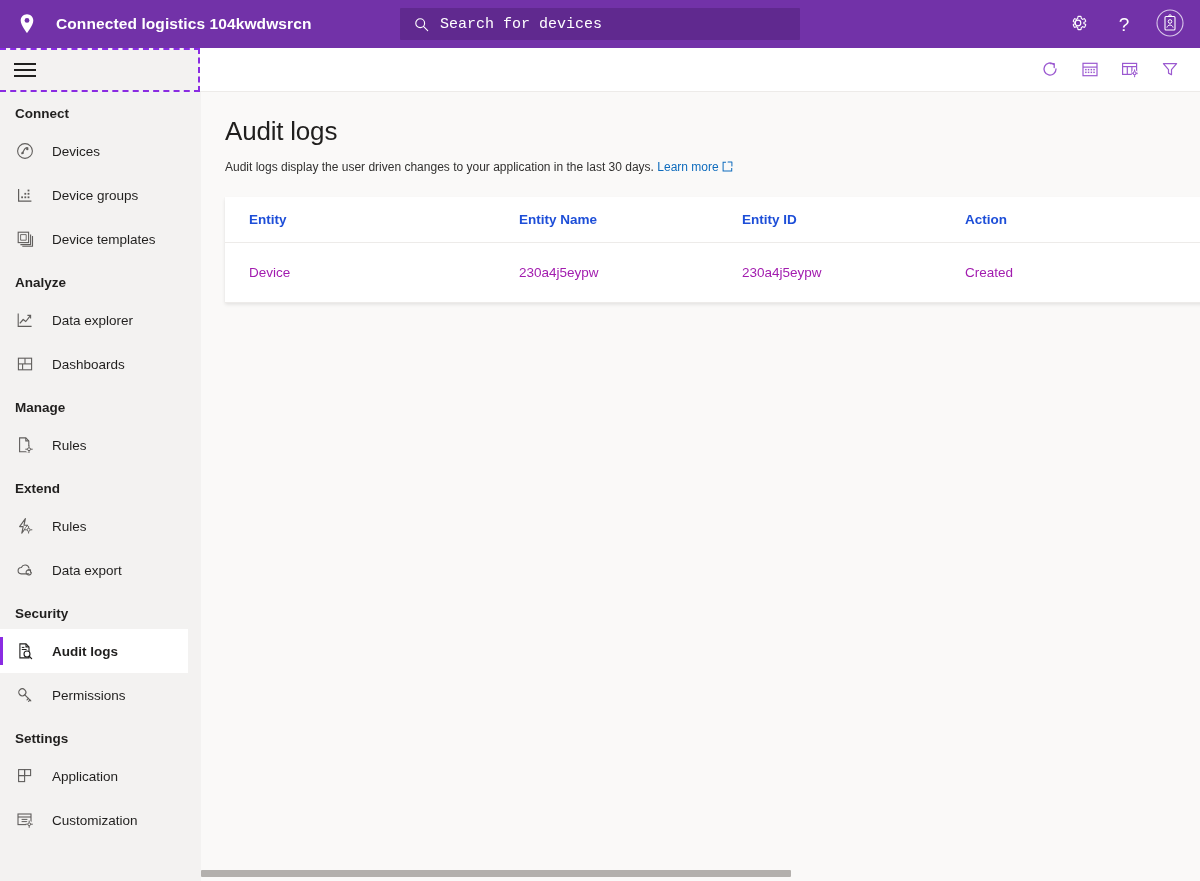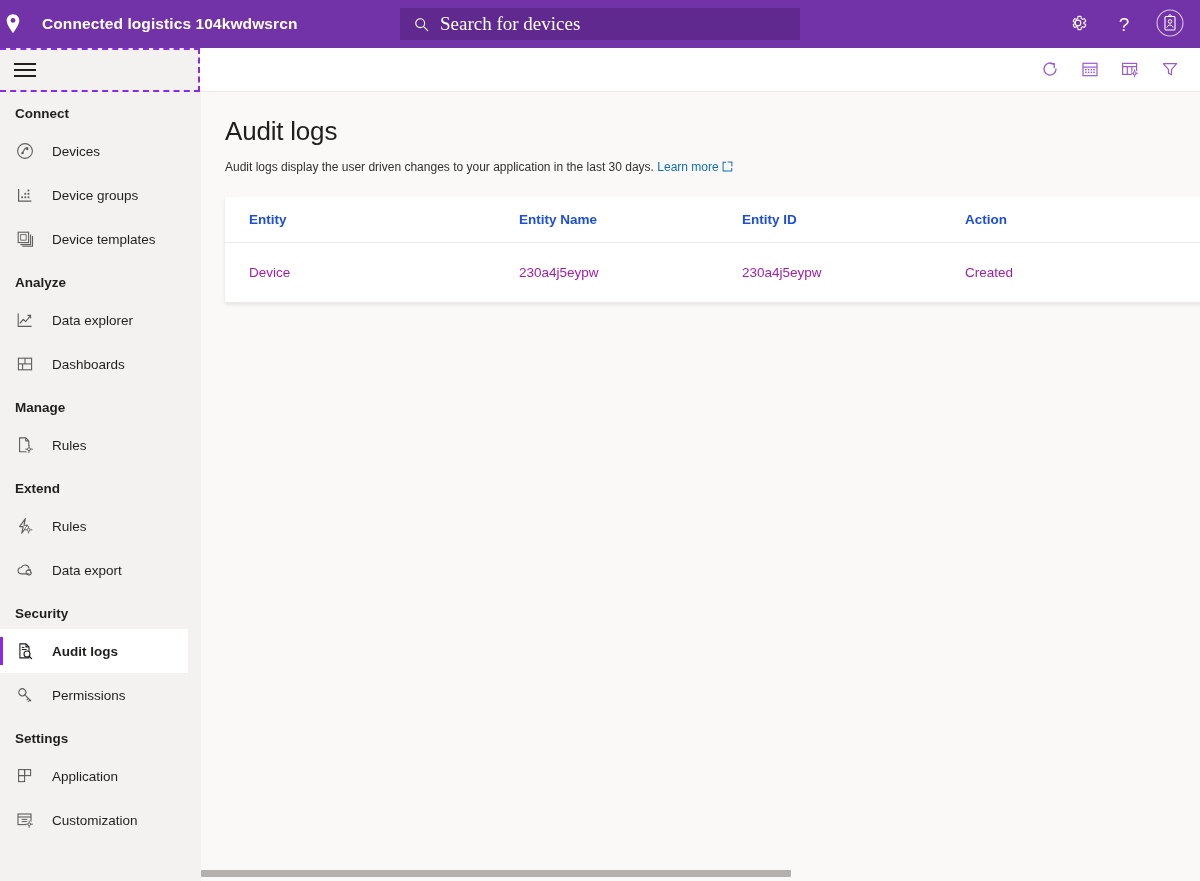--- a/index.html
+++ b/index.html
@@ -9,34 +9,34 @@
     background: #faf9f8;
     overflow: hidden;
   }
   .app { position: relative; width: 1200px; height: 881px; }
 
   
   .topbar {
     position: absolute; left: 0; top: 0; width: 1200px; height: 48px;
     background: #7232a8; display: flex; align-items: center;
   }
-  .brand { display: flex; align-items: center; height: 48px; }
+  .brand { display: flex; align-items: center; height: 48px; padding-left: 14px; }
   .brand-icon { width: 26px; height: 26px; display: flex; align-items: center; justify-content: center; }
   .brand-title {
     color: #ffffff; font-size: 15.5px; font-weight: bold;
     margin-left: 16px; letter-spacing: .1px; white-space: nowrap;
   }
   .search-wrap {
     position: absolute; left: 400px; top: 8px; width: 400px; height: 32px;
     background: #60298f; display: flex; align-items: center; border-radius: 1px;
   }
   .search-icon { width: 30px; display: flex; align-items: center; justify-content: center; margin-left: 6px; }
   .search-input {
     flex: 1; background: transparent; border: 0; outline: none;
-    color: #ffffff; font-size: 19px; font-family: Liberation Serif, serif;
+    color: #ffffff; font-size: 15px; font-family: Liberation Mono, monospace;
     padding-left: 4px;
   }
   .search-input::placeholder { color: #ffffff; opacity: 1; }
   .top-actions {
     position: absolute; right: 8px; top: 0; height: 48px;
     display: flex; align-items: center; gap: 2px;
   }
   .top-btn {
     width: 44px; height: 48px; display: flex; align-items: center; justify-content: center;
     cursor: pointer; background: transparent; border: 0;

